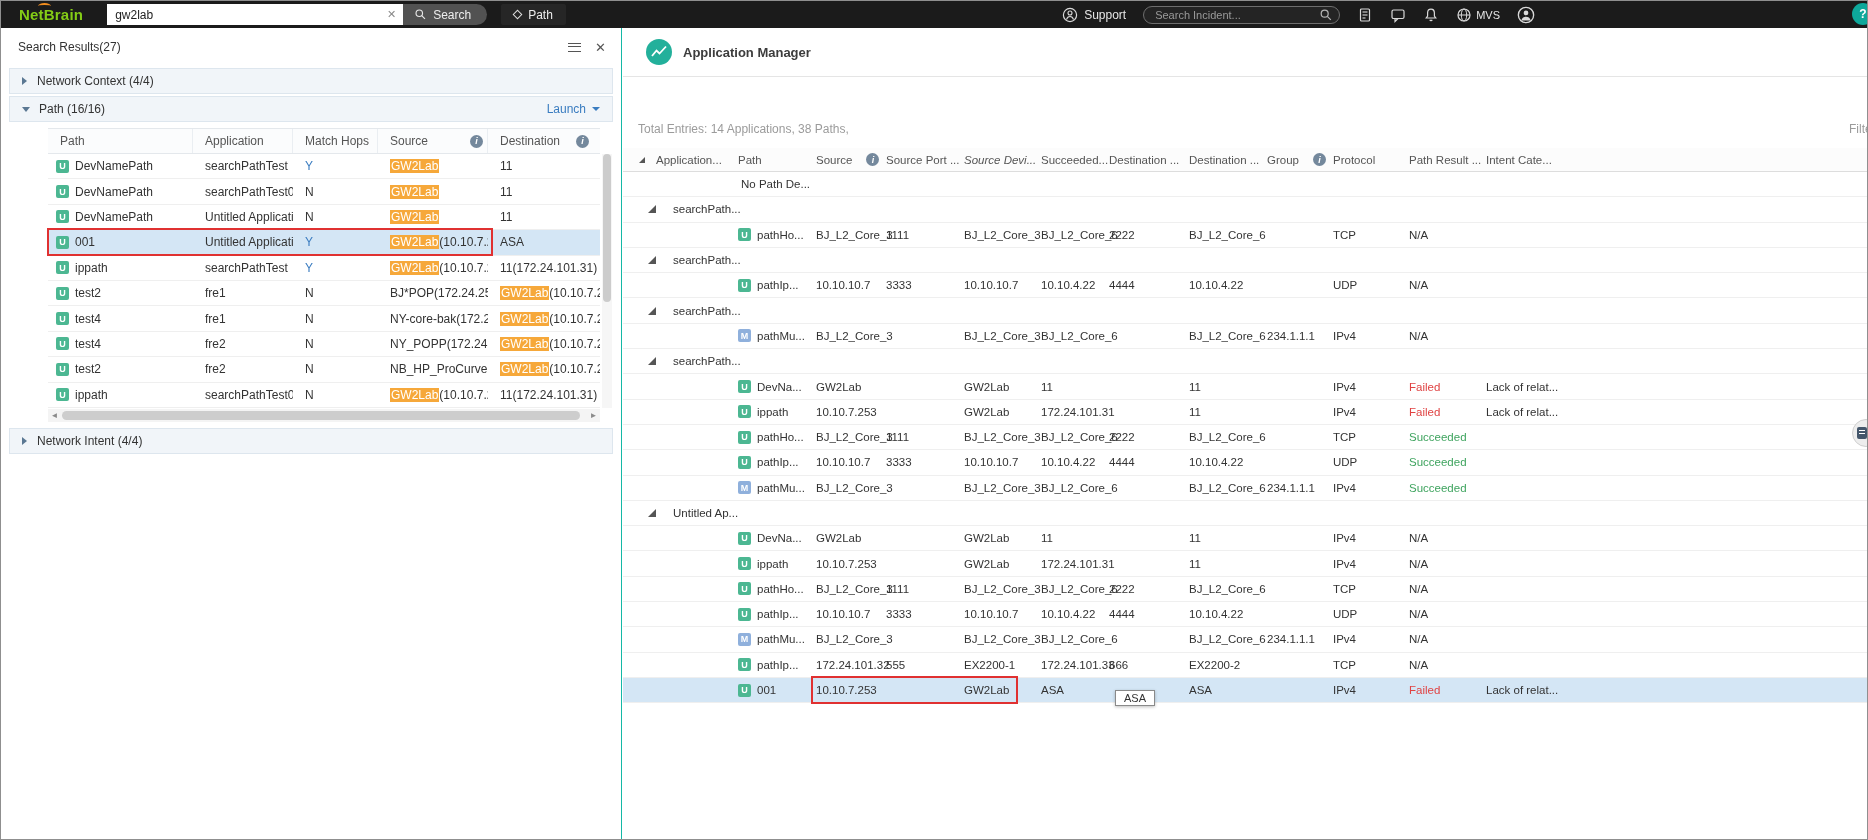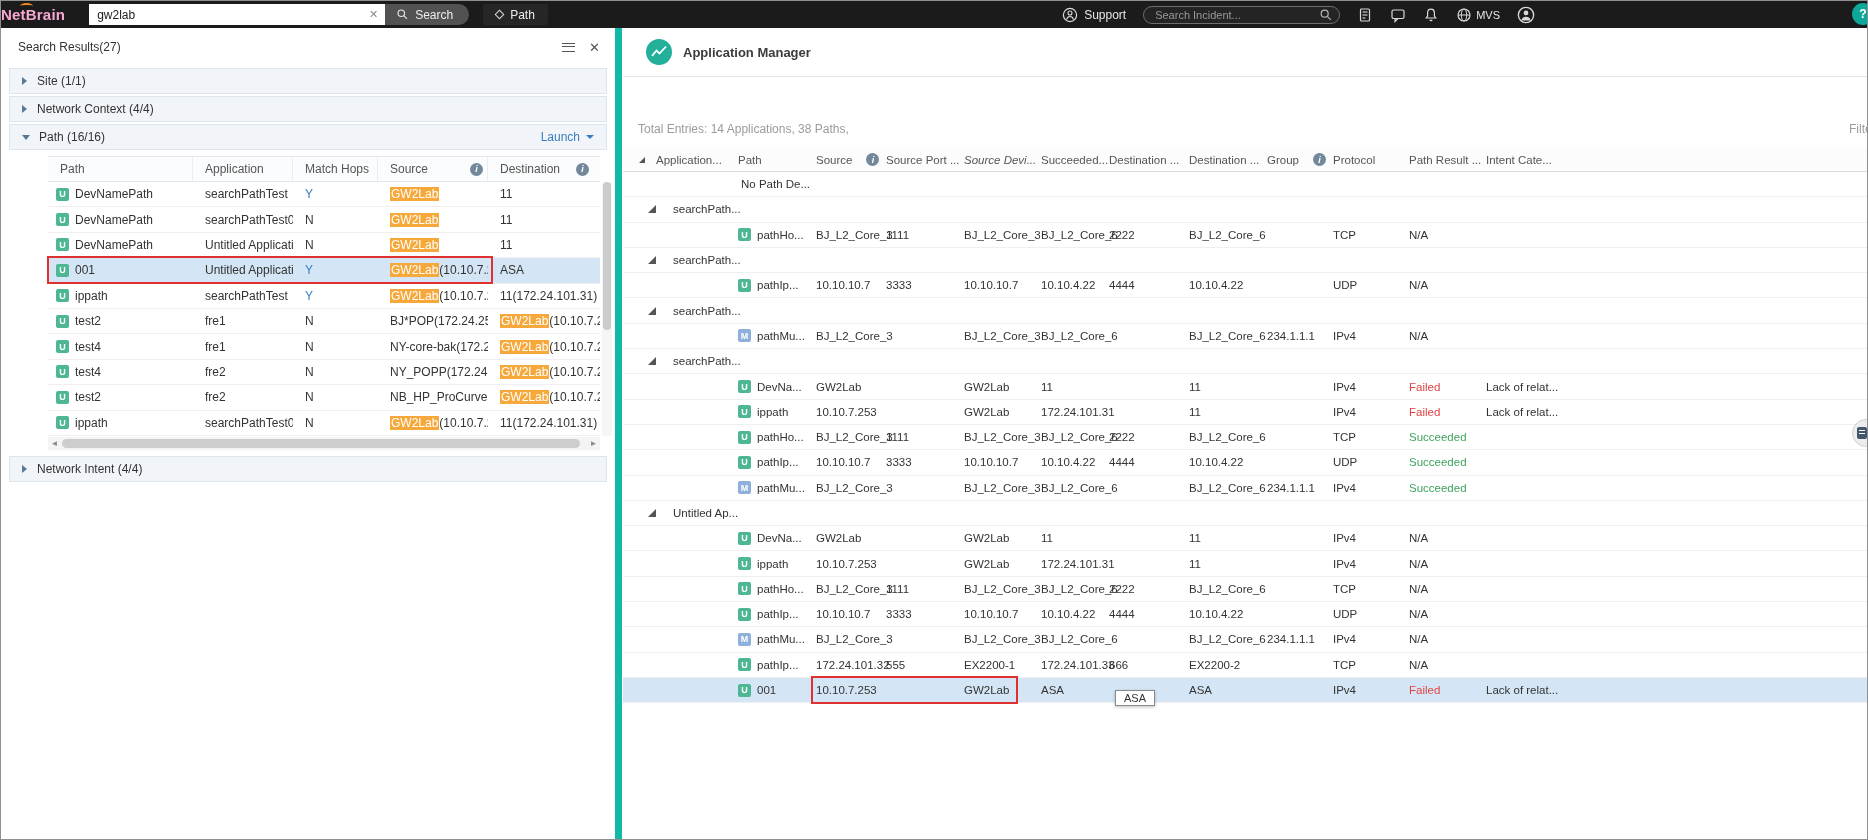--- a/index.html
+++ b/index.html
@@ -1,40 +1,40 @@
 <!DOCTYPE html>
 <html><head>
 <meta charset="utf-8">
 <style>
   * { box-sizing: border-box; margin: 0; padding: 0; }
   body { margin: 0; background: #ffffff; font-family: "Liberation Sans", sans-serif; }
   .app { position: relative; width: 1868px; height: 840px; background: #fff; border: 1px solid #8f8f8f; overflow: hidden; }
 
   
   .topbar { position: absolute; left: 0; top: 0; width: 100%; height: 27px; background: #1b1b1b; display: flex; align-items: center; color: #e6e6e6; }
-  .logo { display: flex; align-items: center; font-weight: bold; font-size: 15px; color: #f9a8d4; position: relative; letter-spacing: .2px; }
+  .logo { display: flex; align-items: center; margin-left: 18px; font-weight: bold; font-size: 15px; color: #84cc16; position: relative; letter-spacing: .2px; }
   .logo-arc { position: absolute; left: 19px; top: -3px; width: 13px; height: 6px; border-top: 2px solid #f08c1e; border-radius: 50% 50% 0 0; }
   .search-box { position: relative; margin-left: 24px; display: flex; }
   .search-box input { width: 296px; height: 21px; border: none; outline: none; font: 12px "Liberation Sans", sans-serif; padding: 0 24px 0 8px; color: #222; background: #fff; }
   .clear-x { position: absolute; right: 7px; top: 4px; color: #8a8a8a; font-size: 11px; cursor: pointer; line-height: 13px; }
   .search-btn { display: flex; align-items: center; gap: 6px; height: 21px; padding: 0 16px 0 11px; background: #525252; border: none; border-radius: 0 11px 11px 0; color: #ededed; font-size: 12px; cursor: pointer; }
   .path-btn { display: flex; align-items: center; gap: 7px; height: 21px; margin-left: 14px; padding: 0 13px; background: #262626; border: none; border-radius: 2px; color: #ededed; font-size: 12px; cursor: pointer; }
   .diamond { width: 7px; height: 7px; border: 1.4px solid #ddd; transform: rotate(45deg); display: inline-block; }
   .topbar-right { margin-left: auto; margin-right: 332px; display: flex; align-items: center; gap: 17px; }
   .support { display: flex; align-items: center; gap: 6px; font-size: 12px; cursor: pointer; }
   .incident-box { position: relative; display: flex; }
   .incident-box input { width: 197px; height: 18px; background: #242424; border: 1px solid #6e6e6e; border-radius: 9px; color: #cfcfcf; font: 11px "Liberation Sans", sans-serif; padding: 0 26px 0 11px; outline: none; }
   .incident-box input::placeholder { color: #9a9a9a; }
   .incident-mag { position: absolute; right: 7px; top: 2px; }
   .tb-icon { display: flex; align-items: center; cursor: pointer; }
   .mvs { display: flex; align-items: center; gap: 4px; font-size: 11px; color: #e6e6e6; cursor: pointer; }
   .help-badge { position: absolute; right: -7px; top: 2px; width: 22px; height: 22px; border-radius: 50%; background: #0ea89b; color: #fff; font-size: 12px; font-weight: bold; display: flex; align-items: center; justify-content: center; }
 
   
-  .left-panel { position: absolute; left: 0; top: 27px; width: 621px; bottom: 0; background: #fff; border-right: 7px solid #14b8a6; }
+  .left-panel { position: absolute; left: 0; top: 27px; width: 621px; bottom: 0; background: #fff; border-right: 1px solid #14b8a6; }
   .lp-header { height: 38px; display: flex; align-items: center; padding: 0 15px 0 17px; }
   .lp-title { font-size: 12px; color: #333; }
   .lp-icons { margin-left: auto; display: flex; gap: 14px; align-items: center; color: #555; }
   .hamburger { width: 13px; height: 9px; border-top: 1.6px solid #555; border-bottom: 1.6px solid #555; position: relative; cursor: pointer; }
   .hamburger::after { content: ""; position: absolute; left: 0; top: 2.6px; width: 13px; border-top: 1.6px solid #555; }
   .close-x { font-size: 13px; color: #555; cursor: pointer; line-height: 13px; }
   .sections { padding: 2px 8px 0; }
   .section-row { height: 26px; background: #f1f5f9; border: 1px solid #dde6ee; display: flex; align-items: center; padding: 0 12px; margin-bottom: 2px; font-size: 12px; color: #333; cursor: pointer; }
   .tri-right { width: 0; height: 0; border-left: 5px solid #5b7893; border-top: 4px solid transparent; border-bottom: 4px solid transparent; margin-right: 10px; flex: none; }
   .tri-down { width: 0; height: 0; border-top: 5px solid #5b7893; border-left: 4px solid transparent; border-right: 4px solid transparent; margin-right: 9px; margin-top: 1px; flex: none; }
@@ -181,24 +181,20 @@
       <span class="lp-title">Search Results(27)</span>
       <span class="lp-icons">
         <span class="hamburger"></span>
         <span class="close-x">✕</span>
       </span>
     </div>
 
     <div class="sections">
       <div class="section-row">
         <span class="tri-right"></span>
-        <span>Site (1/1)</span>
-      </div>
-      <div class="section-row">
-        <span class="tri-right"></span>
         <span>Network Context (4/4)</span>
       </div>
       <div class="section-row">
         <span class="tri-down"></span>
         <span>Path (16/16)</span>
         <span class="launch">
           <span>Launch</span>
           <span class="launch-caret"></span>
         </span>
       </div>

